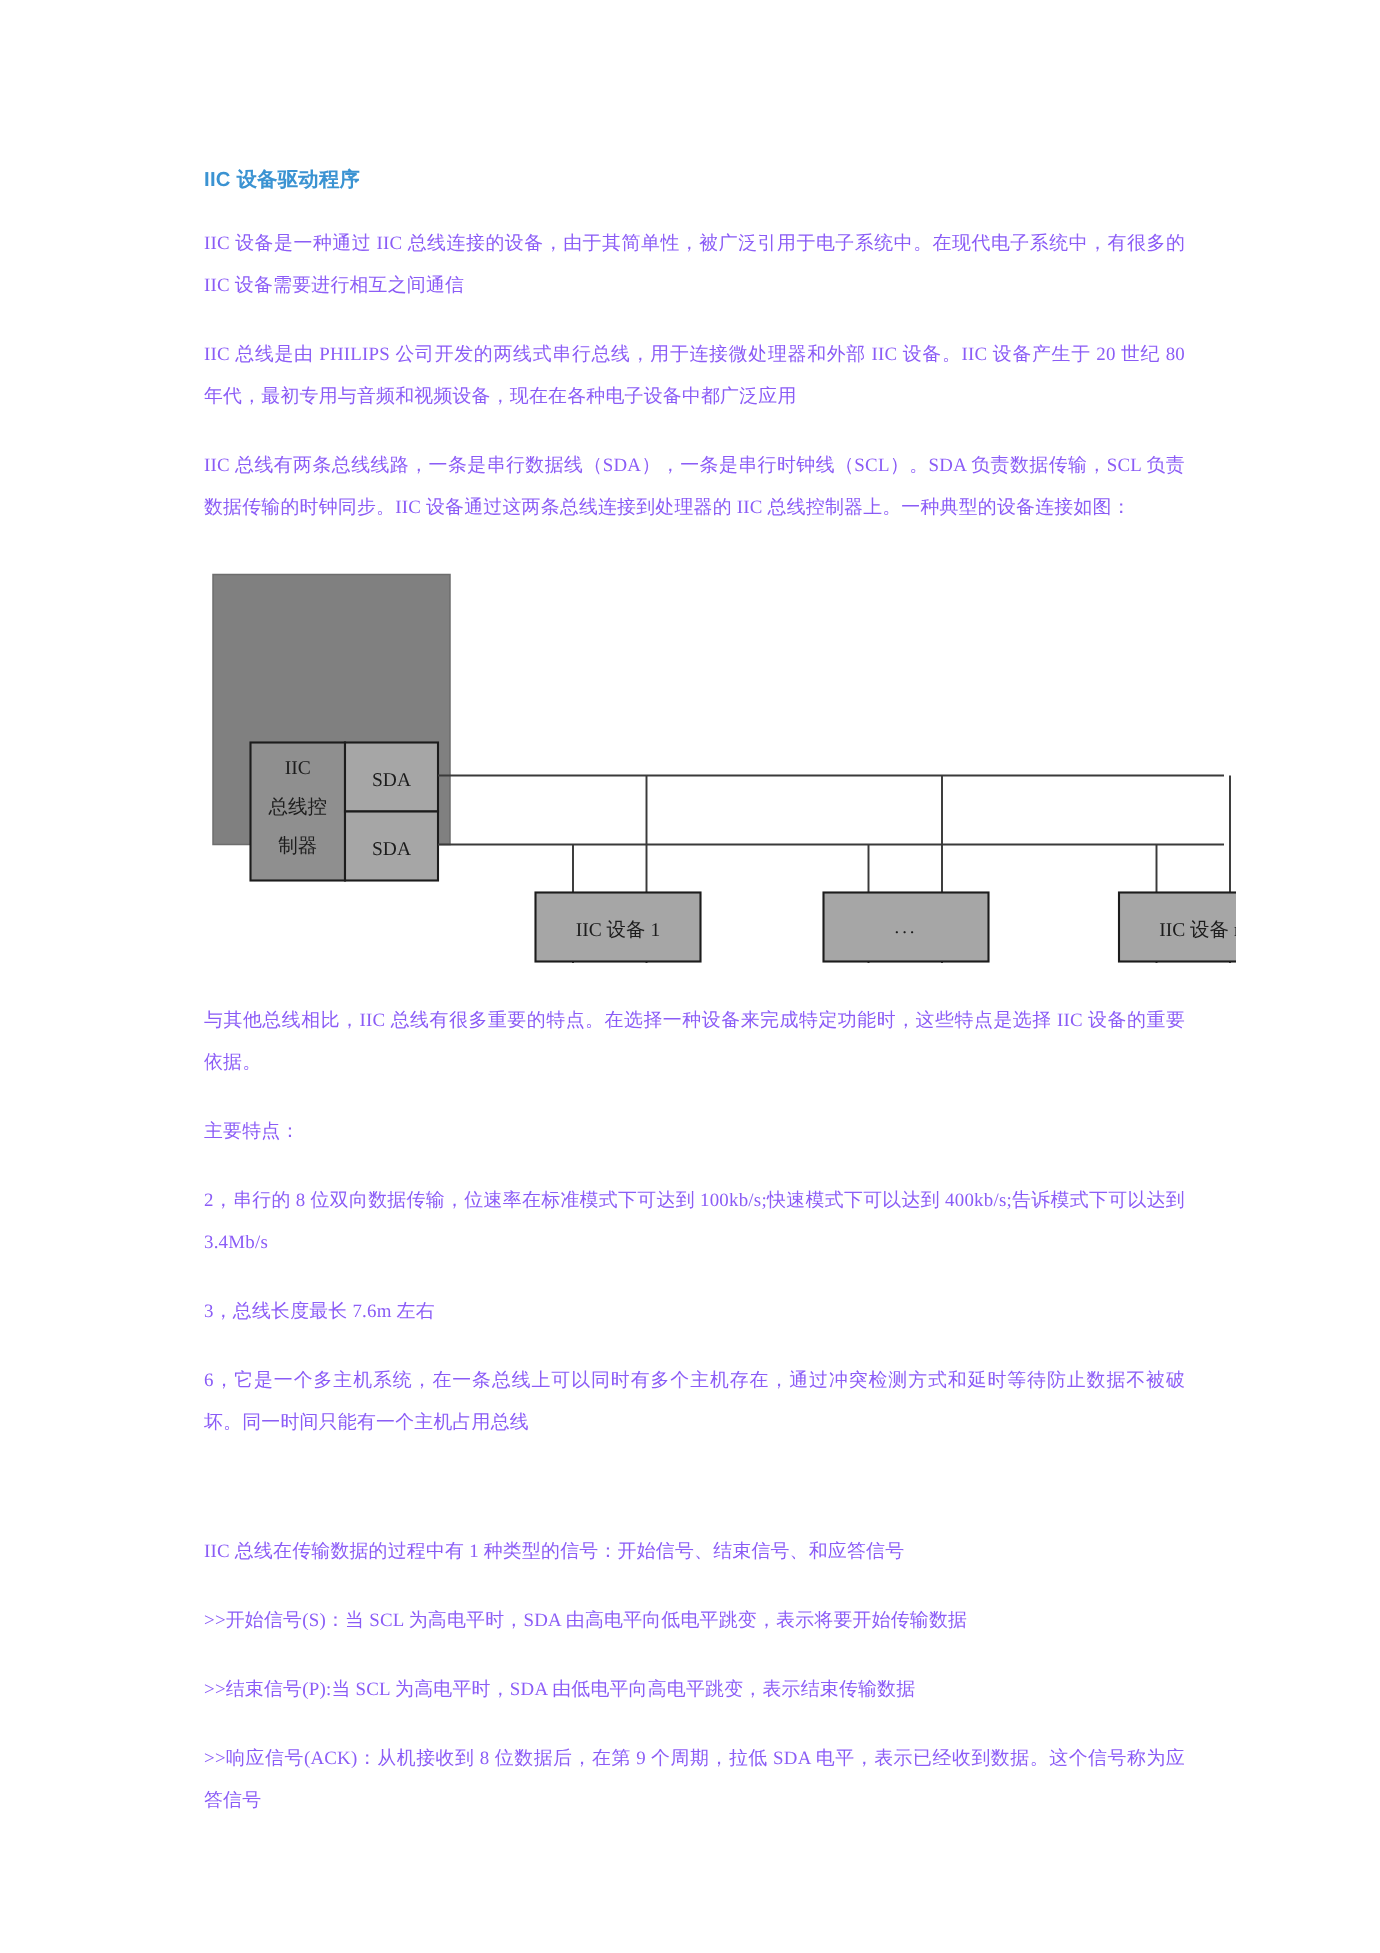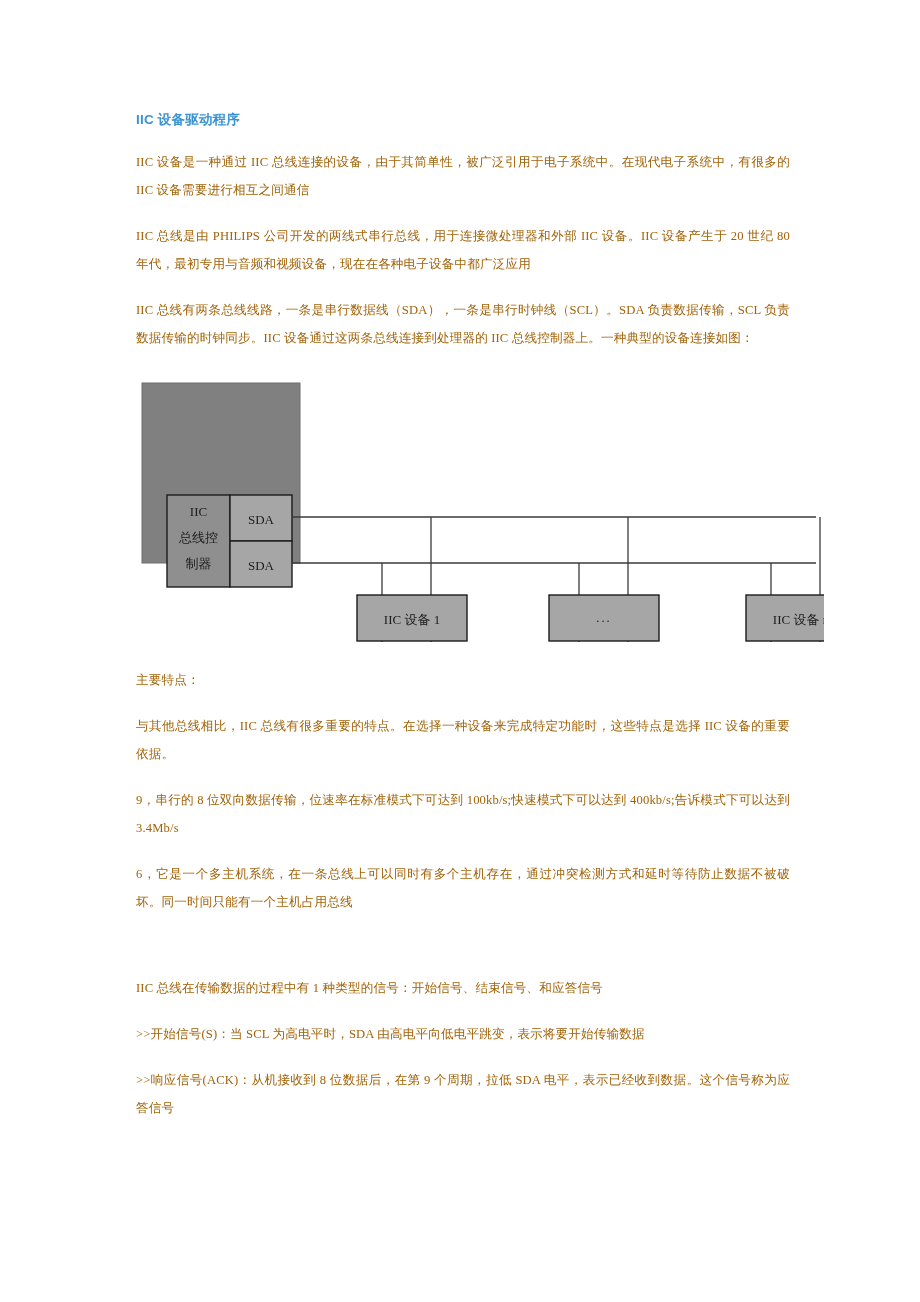--- a/index.html
+++ b/index.html
@@ -35,21 +35,21 @@
     color: #3b93d2;
     font-family: "Liberation Sans", "DejaVu Sans", sans-serif;
     font-size: 13.5px;
     font-weight: bold;
     letter-spacing: 0.2px;
     line-height: 20px;
     margin: 0 0 18px 0;
   }
 
   p.para {
-    color: #a16207;
+    color: #8b5cf6;
     font-size: 12.6px;
     line-height: 28px;
     margin: 0 0 18px 0;
     text-align: justify;
     letter-spacing: 0.15px;
   }
 
   
   .diagram-wrap {
     position: relative;
@@ -115,27 +115,29 @@
         <rect x="415" y="225" width="110" height="46" fill="#a6a6a6" stroke="#1c1c1c" stroke-width="1.4"></rect>
         <text class="dg-label-sm" x="470" y="252" text-anchor="middle" letter-spacing="2">...</text>
 
         <line x1="637" y1="193" x2="637" y2="278" stroke="#3a3a3a" stroke-width="1.3"></line>
         <line x1="686" y1="147" x2="686" y2="278" stroke="#3a3a3a" stroke-width="1.3"></line>
         <rect x="612" y="225" width="110" height="46" fill="#a6a6a6" stroke="#1c1c1c" stroke-width="1.4"></rect>
         <text class="dg-label" x="667" y="254" text-anchor="middle">IIC 设备 n</text>
       </svg>
     </div>
 
+    <p class="para">与其他总线相比，IIC 总线有很多重要的特点。在选择一种设备来完成特定功能时，这些特点是选择 IIC 设备的重要依据。</p>
     <p class="para">主要特点：</p>
-    <p class="para">与其他总线相比，IIC 总线有很多重要的特点。在选择一种设备来完成特定功能时，这些特点是选择 IIC 设备的重要依据。</p>
 
-    <p class="para">9，串行的 8 位双向数据传输，位速率在标准模式下可达到 100kb/s;快速模式下可以达到 400kb/s;告诉模式下可以达到 3.4Mb/s</p>
+    <p class="para">2，串行的 8 位双向数据传输，位速率在标准模式下可达到 100kb/s;快速模式下可以达到 400kb/s;告诉模式下可以达到 3.4Mb/s</p>
+    <p class="para">3，总线长度最长 7.6m 左右</p>
     <p class="para">6，它是一个多主机系统，在一条总线上可以同时有多个主机存在，通过冲突检测方式和延时等待防止数据不被破坏。同一时间只能有一个主机占用总线</p>
 
     <div class="spacer-mid"></div>
 
     <p class="para">IIC 总线在传输数据的过程中有 1 种类型的信号：开始信号、结束信号、和应答信号</p>
 
     <p class="para">&gt;&gt;开始信号(S)：当 SCL 为高电平时，SDA 由高电平向低电平跳变，表示将要开始传输数据</p>
+    <p class="para">&gt;&gt;结束信号(P):当 SCL 为高电平时，SDA 由低电平向高电平跳变，表示结束传输数据</p>
     <p class="para">&gt;&gt;响应信号(ACK)：从机接收到 8 位数据后，在第 9 个周期，拉低 SDA 电平，表示已经收到数据。这个信号称为应答信号</p>
 
   </div>
 </div>
 
 </body></html>

